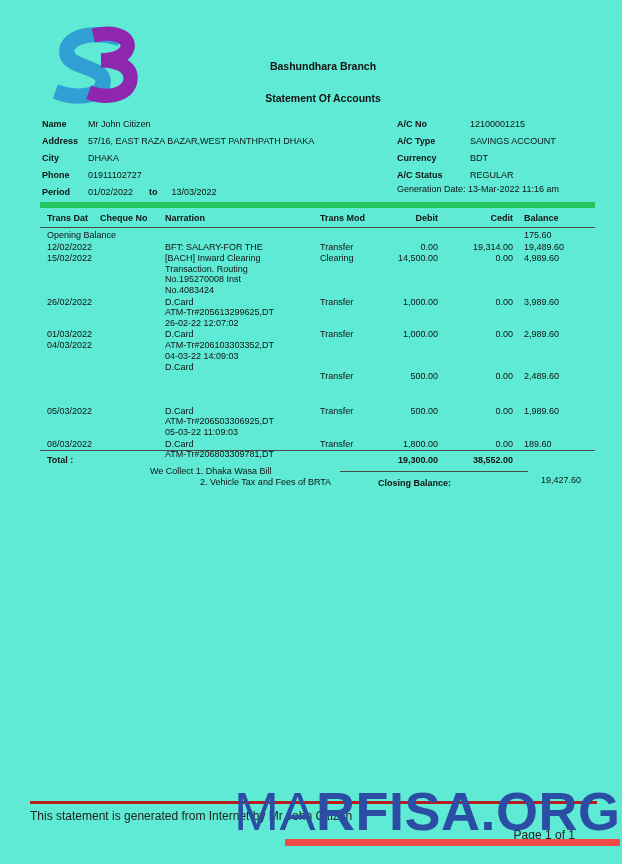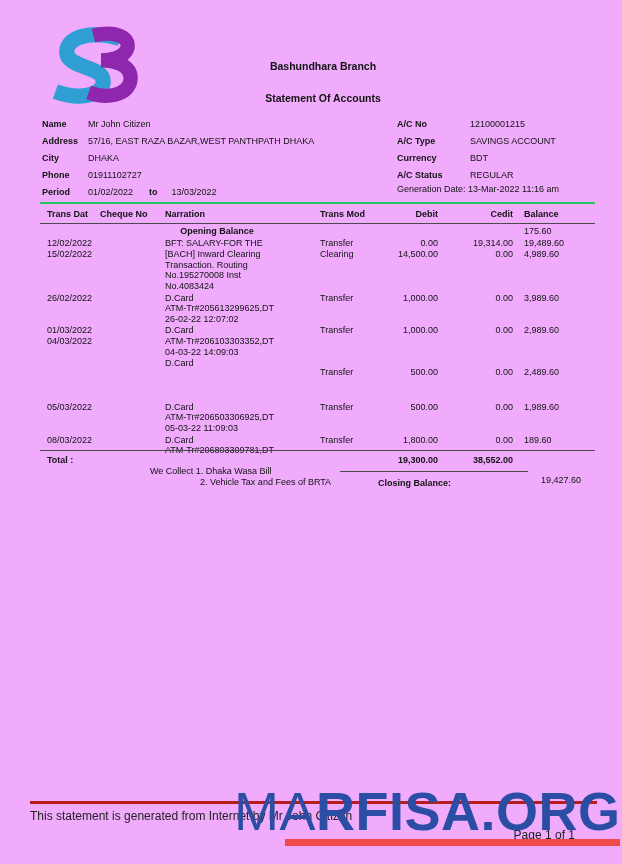--- a/index.html
+++ b/index.html
@@ -1,16 +1,16 @@
 <!DOCTYPE html>
 <html><head>
 <meta charset="utf-8">
 <style>
   html,body{margin:0;padding:0;background:#fff;}
-  .page{position:relative;width:622px;height:864px;background:#f0abfc;overflow:hidden;
+  .page{position:relative;width:622px;height:864px;background:#5eead4;overflow:hidden;
         font-family:"Liberation Sans",sans-serif;color:#131313;}
 
   
   .logo{position:absolute;left:44px;top:26px;width:95px;height:78px;}
 
   
   .hdr{position:absolute;left:0;width:100%;text-align:center;font-weight:bold;
        font-size:10.5px;transform:translateX(12px);}
   .hdr-branch{top:60px;}
   .hdr-title{top:92px;}
@@ -22,31 +22,31 @@
   .irow{display:flex;height:17px;align-items:flex-end;}
   .ilabel{font-weight:bold;flex:0 0 46px;}
   .icol-right .ilabel{flex:0 0 73px;}
   .ival{white-space:nowrap;}
   .period-row .to-word{font-weight:bold;margin:0 14px 0 16px;}
   .gen-row{height:17px;display:flex;align-items:center;}
 
   
   .stable{position:absolute;top:202px;left:40px;width:555px;font-size:9px;}
   .grid7{display:grid;grid-template-columns:60px 65px 150px 72px 63px 74px 71px;}
-  .thead{font-weight:bold;border-top:2px solid #22c55e;border-bottom:1px solid #4a4a4a;
+  .thead{font-weight:bold;border-top:6px solid #22c55e;border-bottom:1px solid #4a4a4a;
          padding:5px 0 4px 0;}
   .trow{line-height:10.6px;margin-bottom:1px;}
   .c-date{padding-left:7px;white-space:pre-line;}
   .c-narr{white-space:pre-line;padding-right:6px;}
   .c-mode{padding-left:5px;}
   .c-debit{text-align:right;padding-right:12px;}
   .c-credit{text-align:right;padding-right:11px;}
   .c-bal{text-align:left;padding-right:11px;}
   .opening-row{margin-top:2px;}
-  .opening-label{grid-column:1 / span 4;font-weight:bold;padding-left:7px;text-align:center;}
+  .opening-label{grid-column:1 / span 4;font-weight:normal;padding-left:7px;}
   .gap-top{margin-top:24px;}
   .offset .c-mode,.offset .c-debit,.offset .c-credit,.offset .c-bal{padding-top:9px;}
 
   
   .totals{position:absolute;top:450px;left:40px;width:555px;font-size:9px;
           border-top:1px solid #4a4a4a;}
   .total-row{font-weight:bold;padding-top:4px;line-height:10px;}
   .total-label{grid-column:1 / span 3;padding-left:7px;}
   .total-underline{position:absolute;left:300px;top:20px;width:188px;
                    border-top:1px solid #4a4a4a;}

